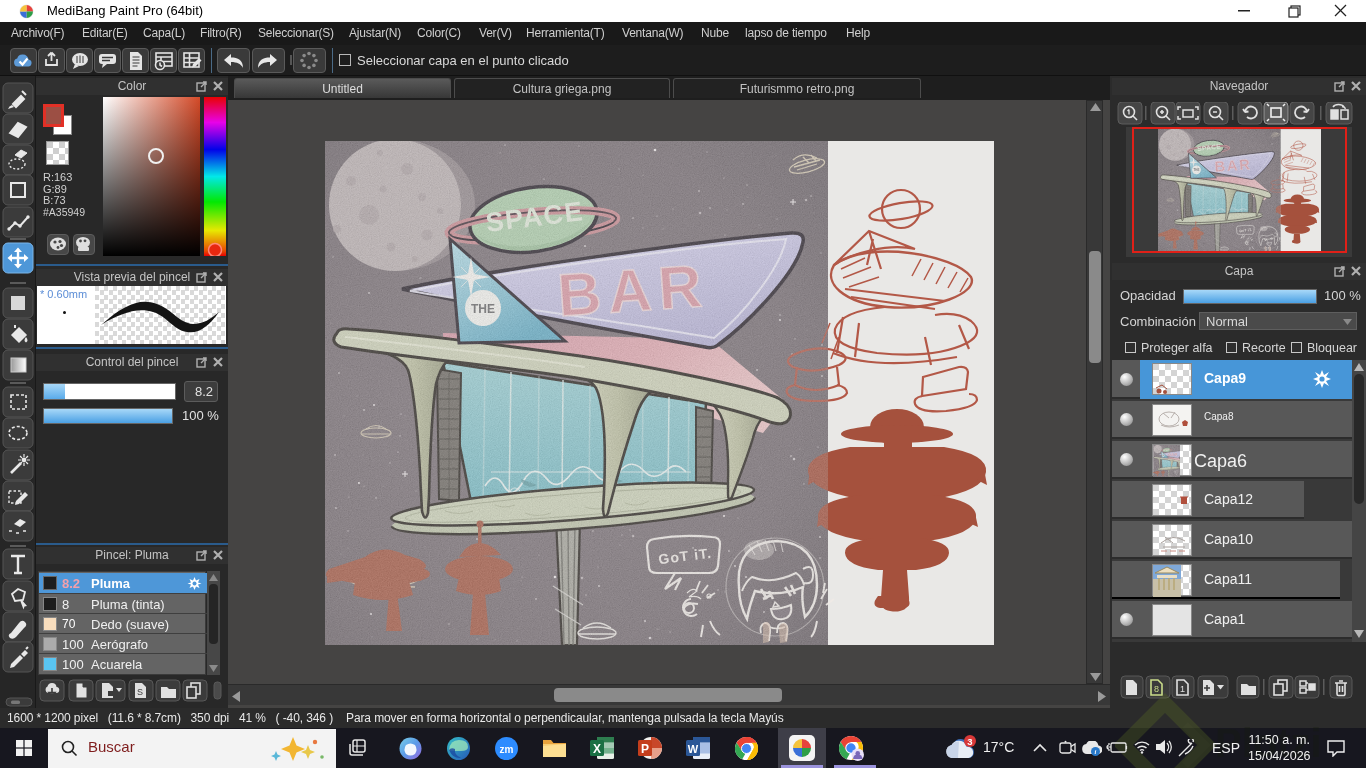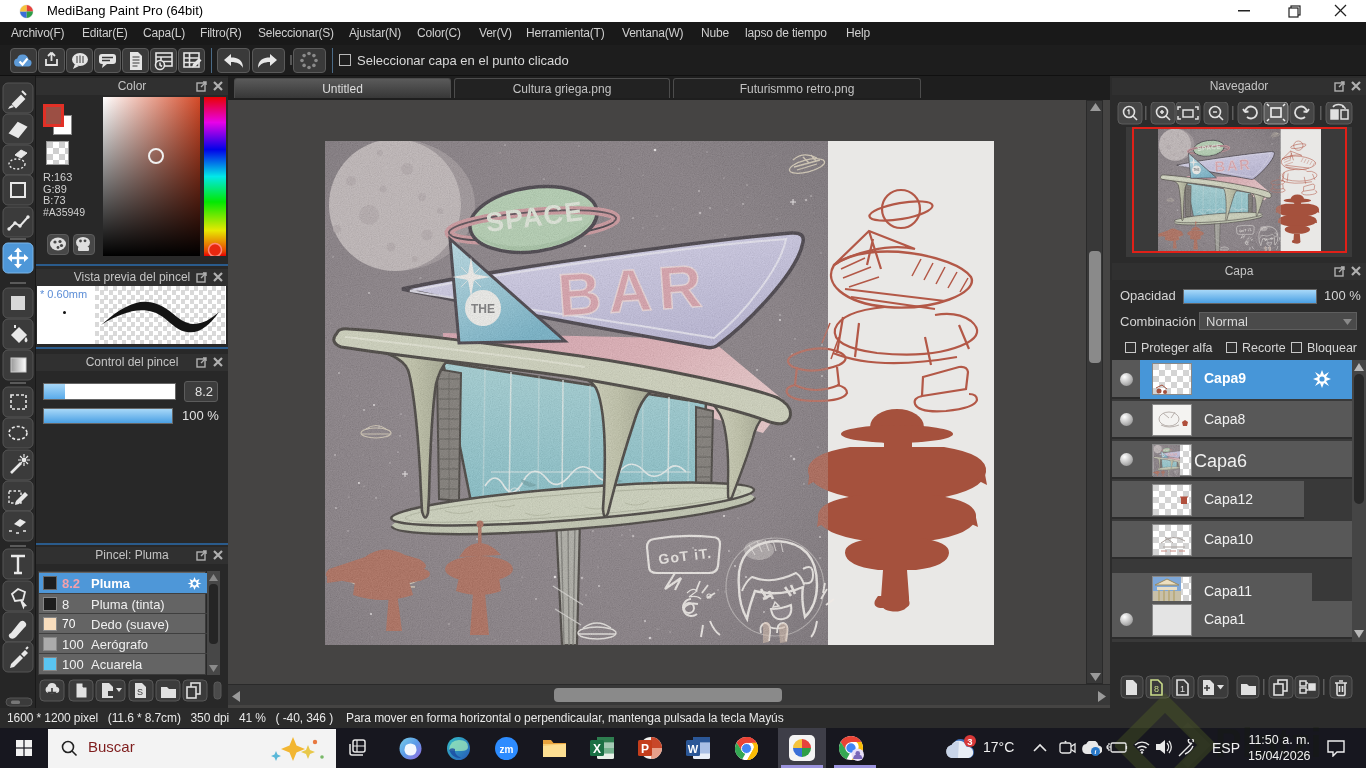--- a/index.html
+++ b/index.html
@@ -1034,21 +1034,21 @@
         <div class="abs" style="left:8px;top:12px;width:13px;height:13px;border-radius:50%;background:radial-gradient(circle at 35% 30%, #ffffff, #b8b8b8 55%, #7a7a7a)"></div>
         <div class="abs" style="left:40px;top:3px;width:40px;height:32px;background:#f4f3f1;border:1px solid #888">
           <svg class="abs" width="40" height="32">
               <g stroke="#b9b2ae" fill="none">
                 <ellipse cx="16" cy="14" rx="10" ry="7"></ellipse>
                 <path d="M8 20 q8 4 18 0 M10 8 l6 5 M22 7 l-4 6"></path>
               </g>
               <path d="M29 17 l3 -2 l3 2 l-1 4 l-4 0 z" fill="#b04f3c"></path>
             </svg>
         </div>
-        <span class="abs" style="left:92px;top:10px;color:#f0f0f0;font-size:14px">Capa8</span>
+        <span class="abs" style="left:92px;top:10px;color:#f0f0f0;font-size:10px">Capa8</span>
       </div>
       <div class="abs" style="left:0;top:81px;width:240px;height:38px;background:#585858;border-bottom:2px solid #2c2c2c">
         <div class="abs" style="left:8px;top:12px;width:13px;height:13px;border-radius:50%;background:radial-gradient(circle at 35% 30%, #ffffff, #b8b8b8 55%, #7a7a7a)"></div>
         <div class="abs" style="left:40px;top:3px;width:40px;height:32px;background:repeating-conic-gradient(#ffffff 0 25%, #d4d4d4 0 50%) 0 0/12px 12px;border:1px solid #888">
           <div class="abs" style="left:0;top:0;width:27px;height:32px;overflow:hidden"><svg width="43" height="32" viewBox="0 0 669 504">
                 <use href="#artg"></use>
               </svg></div>
         </div>
         <span class="abs" style="left:82px;top:10px;color:#f0f0f0;font-size:18px">Capa6</span>
       </div>
@@ -1067,21 +1067,21 @@
               <g stroke="#a8a09c" fill="none">
                 <path d="M8 18 q12 -10 24 -2 M10 22 h22 M12 12 l8 6"></path>
               </g>
               <g stroke="#c88a80" fill="none">
                 <path d="M8 26 h6 M17 26 h6 M26 26 h6"></path>
               </g>
             </svg>
         </div>
         <span class="abs" style="left:92px;top:10px;color:#f0f0f0;font-size:14px">Capa10</span>
       </div>
-      <div class="abs" style="left:0;top:213px;width:200px;height:38px;background:#585858;border-bottom:2px solid #a3a3a3">
+      <div class="abs" style="left:0;top:201px;width:228px;height:38px;background:#585858;border-bottom:2px solid #000000">
         <div class="abs" style="left:40px;top:3px;width:40px;height:32px;background:repeating-conic-gradient(#ffffff 0 25%, #d4d4d4 0 50%) 0 0/12px 12px;border:1px solid #888">
           <svg class="abs" width="40" height="32">
               <rect x="0" y="0" width="28" height="14" fill="#7fa8d8"></rect>
               <rect x="0" y="14" width="28" height="18" fill="#c8c0a8"></rect>
               <path d="M4 10 h20 l0 3 h-20 z" fill="#e8dfc8"></path>
               <g stroke="#b8a878" stroke-width="1.6">
                 <path d="M6 13 v12 M11 13 v12 M16 13 v12 M21 13 v12"></path>
               </g>
               <path d="M2 8 L14 2 L26 8 z" fill="#ecdfc0" stroke="#9a8a60"></path>
             </svg>

